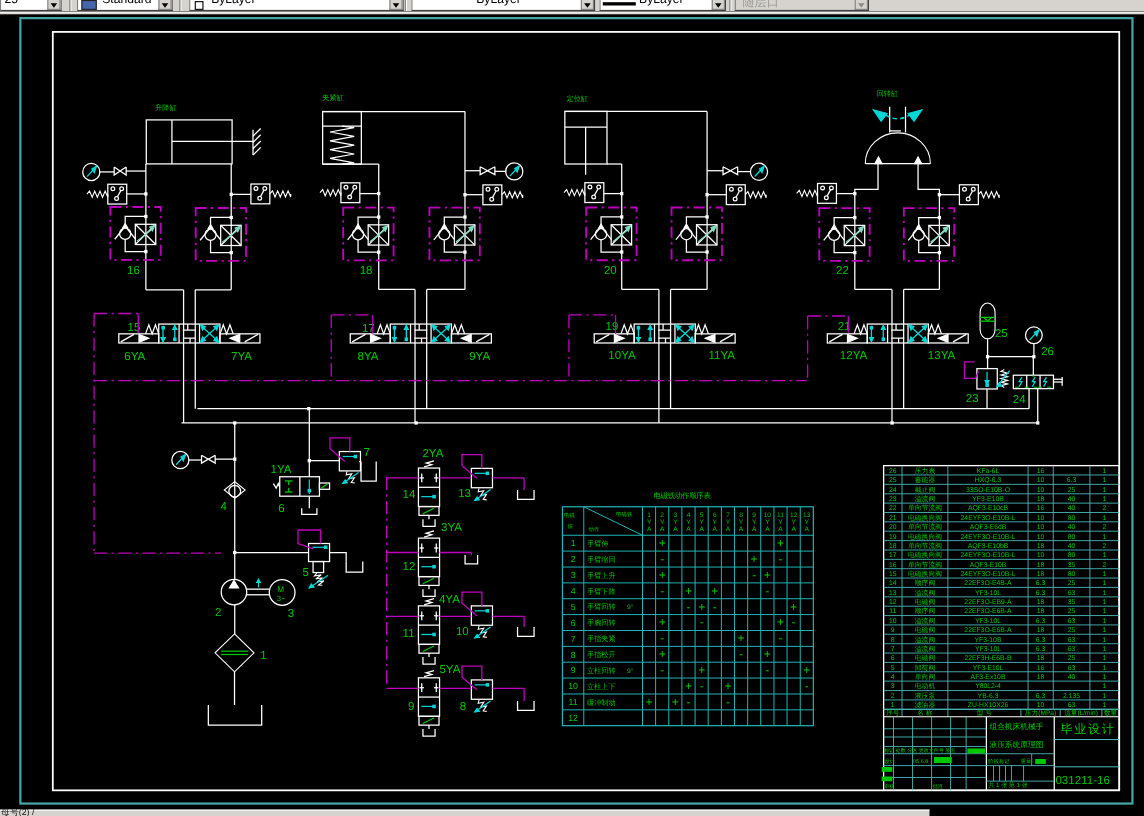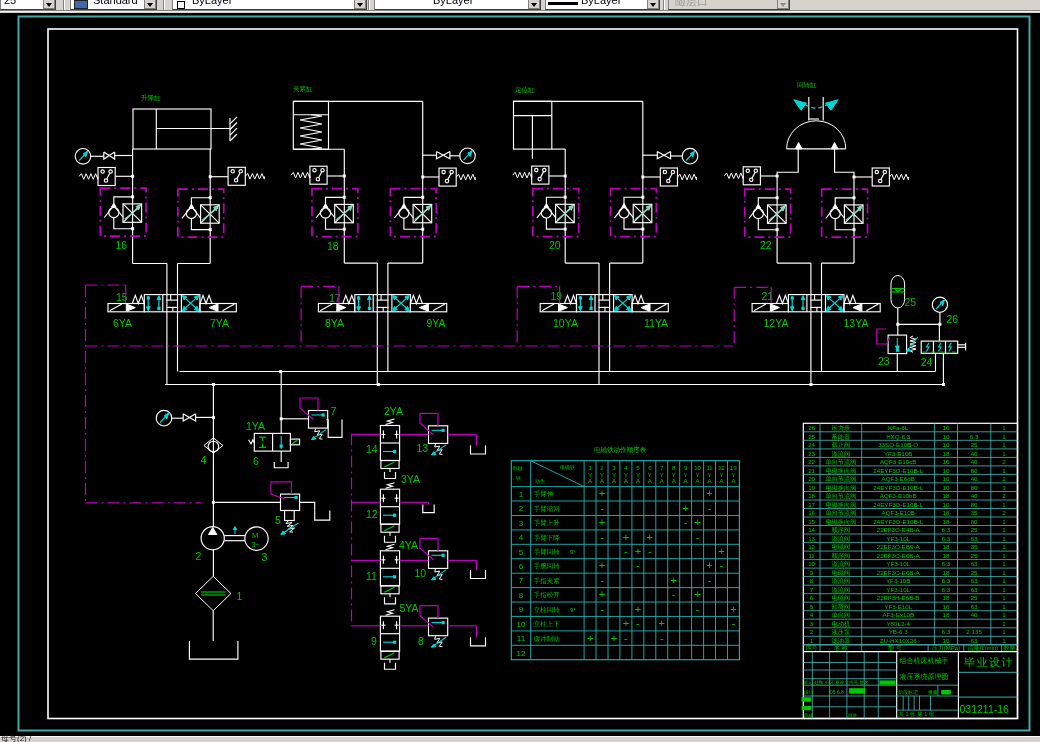--- a/index.html
+++ b/index.html
@@ -38,21 +38,21 @@
 <span style="position:absolute;left:581px;top:-6px;font-size:11px;color:#000;font-family:'Liberation Sans',sans-serif;">ByLayer</span>
 <div style="position:absolute;left:663px;top:0px;width:2px;height:11px;background:#d6d3ce;border-left:1px solid #808080;border-right:1px solid #fff;"></div>
 <div style="position:absolute;left:668px;top:0px;width:122px;height:10px;background:#d6d3ce;border-left:1px solid #808080;border-right:1px solid #404040;border-bottom:1px solid #404040;"></div>
     <div style="position:absolute;left:777px;top:0px;width:12px;height:9px;background:#d6d3ce;border:1px solid #808080;border-top:none;">
       <div style="position:absolute;left:2px;top:3px;width:0;height:0;border-left:3.5px solid transparent;border-right:3.5px solid transparent;border-top:4px solid #8a8a8a;"></div>
     </div>
 <span style="position:absolute;left:675px;top:-6px;font-size:11px;color:#9a9a96;font-family:'Liberation Sans',sans-serif;">随层口</span>
 <div style="position:absolute;left:0px;top:10px;width:1040px;height:1px;background:#808080;"></div>
 <div style="position:absolute;left:0px;top:11px;width:1040px;height:1px;background:#f4f2ee;"></div>
 </div>
-<div style="position:absolute;left:0;top:736px;width:1040px;height:6px;background:#d6d3ce;border-top:1px solid #fff;">
+<div style="position:absolute;left:0;top:736px;width:845px;height:6px;background:#d6d3ce;border-top:1px solid #fff;">
     <span style="position:absolute;left:1px;top:-4px;font-size:8px;color:#111;">母号(2) /</span>
   </div>
 <svg width="1040" height="742" viewBox="0 0 1040 742" style="position:absolute;left:0;top:0;">
 <rect x="18.5" y="16.5" width="1011.0" height="714.0" stroke="#44A8A8" stroke-width="2" fill="none"></rect>
 <rect x="48.0" y="29.0" width="969.5" height="689.5" stroke="#FFFFFF" stroke-width="1.6" fill="none"></rect>
 <text x="141.0" y="100.0" font-size="6.5" fill="#00C800" text-anchor="start" font-family="Liberation Sans, sans-serif" font-weight="normal">升降缸</text>
 <rect x="133.0" y="109.0" width="78.0" height="40.0" stroke="#FFFFFF" stroke-width="1.15" fill="none"></rect>
 <line x1="156.3" y1="109.0" x2="156.3" y2="149.0" stroke="#FFFFFF" stroke-width="1.15" stroke-linecap="butt"></line>
 <line x1="156.3" y1="128.5" x2="230.0" y2="128.5" stroke="#FFFFFF" stroke-width="1.15" stroke-linecap="butt"></line>
 <line x1="230.0" y1="118.0" x2="230.0" y2="141.0" stroke="#FFFFFF" stroke-width="1.15" stroke-linecap="butt"></line>

